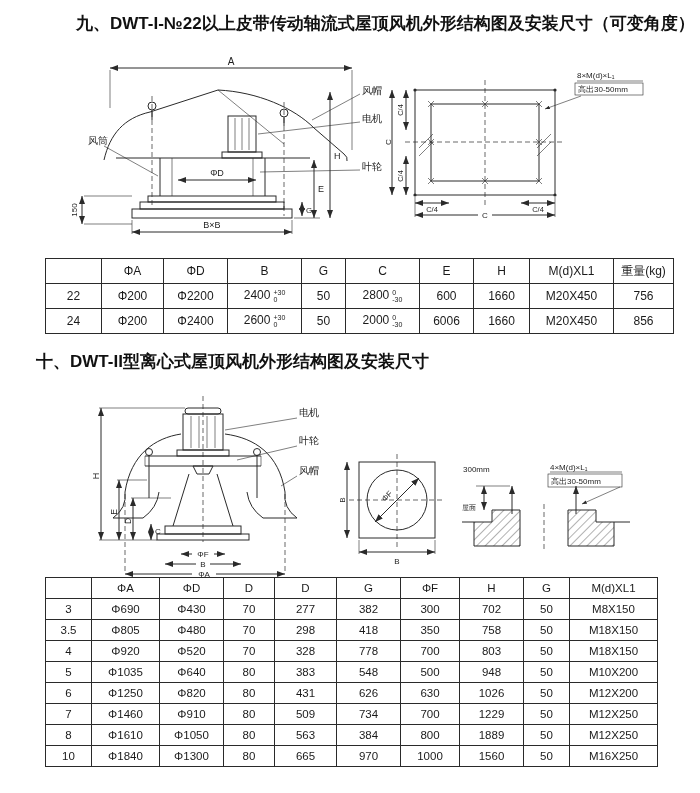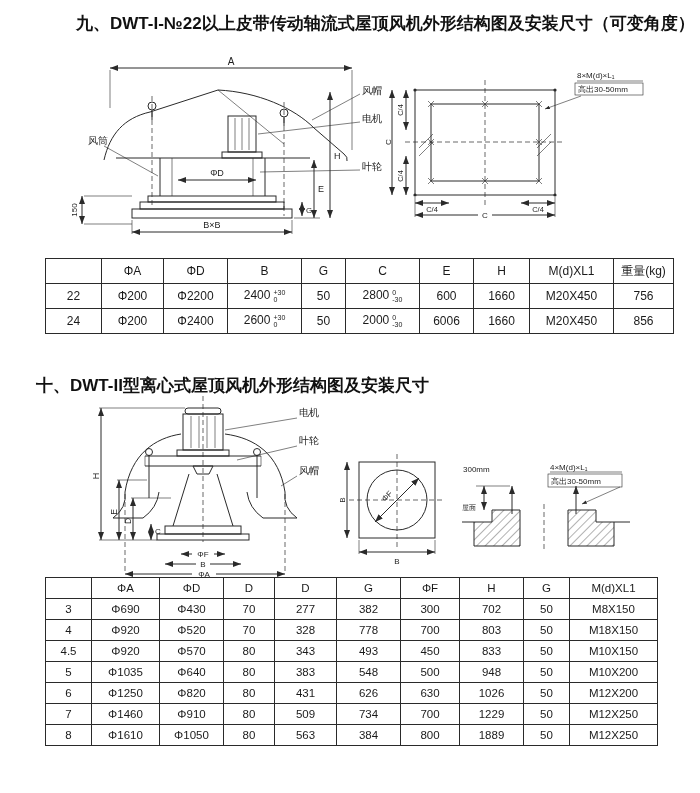--- a/index.html
+++ b/index.html
@@ -1,20 +1,20 @@
 <!DOCTYPE html>
 <html><head>
 <meta charset="utf-8">
 <style>
   html,body{margin:0;padding:0;background:#e8e8e8;}
   .page{position:relative;width:700px;height:793px;background:#ffffff;overflow:hidden;
         font-family:"Liberation Sans","DejaVu Sans",sans-serif;color:#1a1a1a;}
   .title{position:absolute;font-size:17px;font-weight:bold;color:#111;white-space:nowrap;}
   #title1{top:12px;left:32px;margin-left:44px;}
-  #title2{top:374px;left:36px;}
+  #title2{top:350px;left:36px;}
   table{border-collapse:collapse;table-layout:fixed;background:#fff;}
   td,th{border:1px solid #2a2a2a;text-align:center;vertical-align:middle;
         font-weight:normal;padding:0;overflow:hidden;white-space:nowrap;}
   #table1{position:absolute;top:258px;left:45px;width:612px;font-size:12px;}
   #table1 tr{height:25px;}
   #table2{position:absolute;top:577px;left:45px;width:612px;font-size:11.5px;}
   #table2 tr{height:21px;}
   .tol{display:inline-flex;flex-direction:column;font-size:7px;line-height:7.5px;
        vertical-align:middle;margin-left:3px;text-align:left;}
   svg{position:absolute;overflow:visible;}
@@ -409,44 +409,44 @@
           <td>Φ430</td>
           <td>70</td>
           <td>277</td>
           <td>382</td>
           <td>300</td>
           <td>702</td>
           <td>50</td>
           <td>M8X150</td>
         </tr>
         <tr>
+          <td>3.5</td>
+          <td>Φ805</td>
+          <td>Φ480</td>
+          <td>70</td>
+          <td>298</td>
+          <td>418</td>
+          <td>350</td>
+          <td>758</td>
+          <td>50</td>
+          <td>M18X150</td>
+        </tr>
+        <tr>
           <td>4</td>
           <td>Φ920</td>
           <td>Φ520</td>
           <td>70</td>
           <td>328</td>
           <td>778</td>
           <td>700</td>
           <td>803</td>
           <td>50</td>
           <td>M18X150</td>
         </tr>
         <tr>
-          <td>4.5</td>
-          <td>Φ920</td>
-          <td>Φ570</td>
-          <td>80</td>
-          <td>343</td>
-          <td>493</td>
-          <td>450</td>
-          <td>833</td>
-          <td>50</td>
-          <td>M10X150</td>
-        </tr>
-        <tr>
           <td>5</td>
           <td>Φ1035</td>
           <td>Φ640</td>
           <td>80</td>
           <td>383</td>
           <td>548</td>
           <td>500</td>
           <td>948</td>
           <td>50</td>
           <td>M10X200</td>
@@ -480,16 +480,28 @@
           <td>Φ1610</td>
           <td>Φ1050</td>
           <td>80</td>
           <td>563</td>
           <td>384</td>
           <td>800</td>
           <td>1889</td>
           <td>50</td>
           <td>M12X250</td>
         </tr>
+        <tr>
+          <td>10</td>
+          <td>Φ1840</td>
+          <td>Φ1300</td>
+          <td>80</td>
+          <td>665</td>
+          <td>970</td>
+          <td>1000</td>
+          <td>1560</td>
+          <td>50</td>
+          <td>M16X250</td>
+        </tr>
       </tbody>
   </table>
 
 </div>
 
 </body></html>

